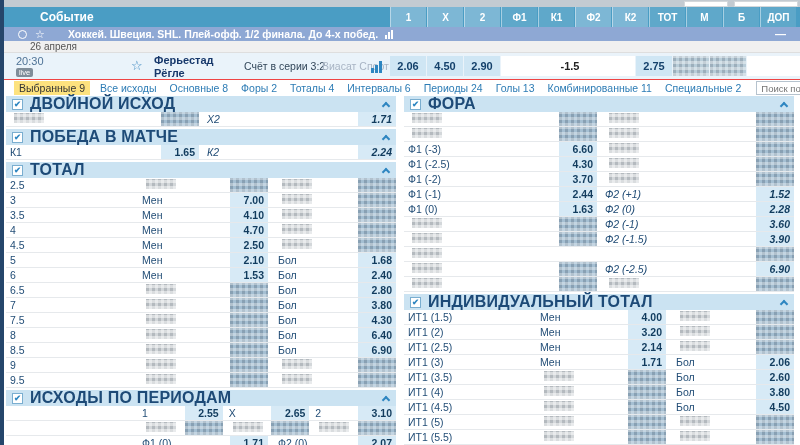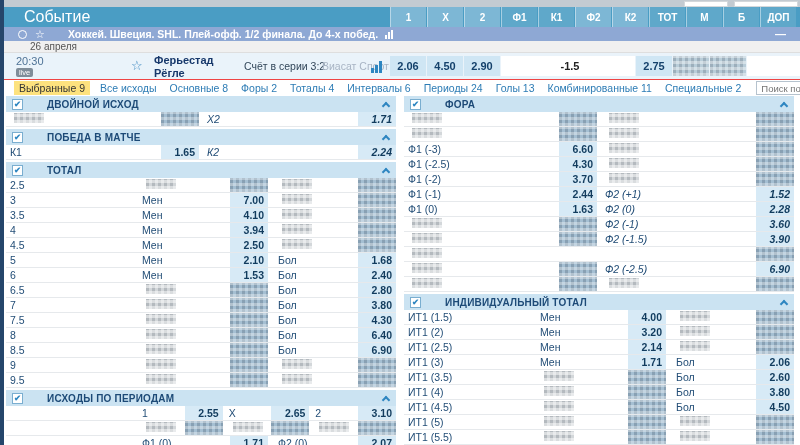--- a/index.html
+++ b/index.html
@@ -9,21 +9,21 @@
   .left-stripe{position:absolute;left:0;top:0;width:4px;height:445px;background:#25466b;z-index:9;}
 
   
   .top-strip{position:absolute;left:0;top:0;width:800px;height:7px;background:#c3cbd2;}
   .strip-box{position:absolute;top:1px;height:6px;background:#fff;border:1px solid #d4d8db;}
   .strip-box.b1{right:72px;width:44px;}
   .strip-box.b2{right:2px;width:64px;}
 
   
   .colbar{position:absolute;left:4px;top:7px;right:0;height:20px;background:#4a9dc4;}
-  .event-label{position:absolute;left:20px;top:0;line-height:20px;color:#fff;font-size:16px;font-weight:normal;}
+  .event-label{position:absolute;left:36px;top:0;line-height:20px;color:#fff;font-size:12px;font-weight:bold;}
   .colcells{position:absolute;left:386px;top:0;bottom:0;right:0;display:flex;overflow:hidden;}
   .colcell{width:36px;flex:0 0 36px;margin-right:1px;display:flex;align-items:center;justify-content:center;
            color:#fff;font-size:10px;font-weight:bold;background:#5fa8ca;border-left:1px solid rgba(255,255,255,.45);}
   .colcell.light{background:#7db7d5;}
 
   
   .sportrow{position:absolute;left:4px;top:27px;right:0;height:14px;background:#8ea8d4;
             display:flex;align-items:center;color:#fff;}
   .puck-icon{width:9px;height:9px;border:1.5px solid #fff;border-radius:50%;margin-left:14px;}
   .sport-star{font-size:11px;margin-left:8px;line-height:9px;}
@@ -65,21 +65,21 @@
                    font-family:"Liberation Sans",sans-serif;padding:0 0 0 2px;background:transparent;}
 
   
   .content{position:absolute;left:4px;top:96px;right:0;bottom:0;background:#fff;display:flex;padding-left:2px;}
   .col{width:390px;flex:0 0 390px;}
   .col + .col{margin-left:8px;}
   .section{margin-bottom:2px;}
   .sec-h{height:16px;background:#cbe3f2;display:flex;align-items:center;padding:0 7px 0 6px;}
   .cb{width:11px;height:11px;background:#fff;border:1px solid #7aaed0;color:#2e86c1;font-size:8.5px;
       line-height:9px;text-align:center;font-weight:bold;cursor:pointer;}
-  .sec-t{margin-left:24px;font-size:10px;font-weight:bold;color:#1d4a77;letter-spacing:.2px;}
+  .sec-t{margin-left:7px;font-size:16px;font-weight:bold;color:#1d4a77;letter-spacing:.2px;}
   .sec-chev{margin-left:auto;width:6px;height:6px;border:solid #2e86c1;border-width:2px 2px 0 0;
             transform:rotate(-45deg);margin-top:3px;cursor:pointer;}
 
   .row{height:15px;display:flex;align-items:center;border-bottom:1px solid #e6e9ec;background:#fff;
        font-size:10.5px;color:#234e77;}
   .val{width:38px;flex:0 0 38px;height:14px;background:#d7eaf6;display:flex;align-items:center;
        justify-content:flex-end;padding-right:4px;font-weight:bold;color:#123c5e;font-size:10.5px;cursor:pointer;}
   .half{flex:1;display:flex;height:100%;align-items:center;}
   .half + .half{margin-left:4px;font-style:italic;}
   .lbl{flex:1;padding-left:4px;overflow:hidden;white-space:nowrap;}
@@ -256,21 +256,21 @@
             <span class="param">3.5</span>
             <span class="side">Мен</span>
             <span class="val">4.10</span>
             <span class="gap6"></span>
             <span class="side2"><span class="m-lbl mosaic"></span></span>
             <span class="val blur"></span>
           </div>
           <div class="row trow">
             <span class="param">4</span>
             <span class="side">Мен</span>
-            <span class="val">3.94</span>
+            <span class="val">4.70</span>
             <span class="gap6"></span>
             <span class="side2"><span class="m-lbl mosaic"></span></span>
             <span class="val blur"></span>
           </div>
           <div class="row trow">
             <span class="param">4.5</span>
             <span class="side">Мен</span>
             <span class="val">2.50</span>
             <span class="gap6"></span>
             <span class="side2"><span class="m-lbl mosaic"></span></span>

